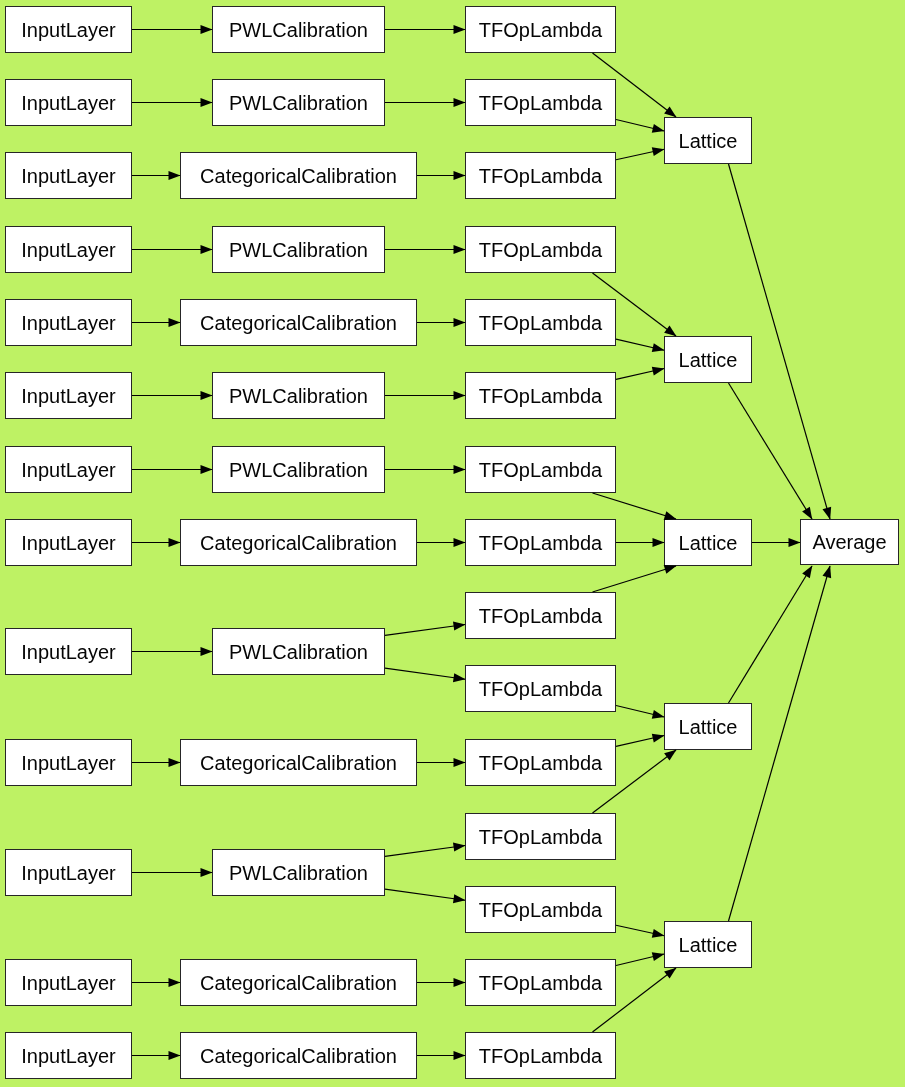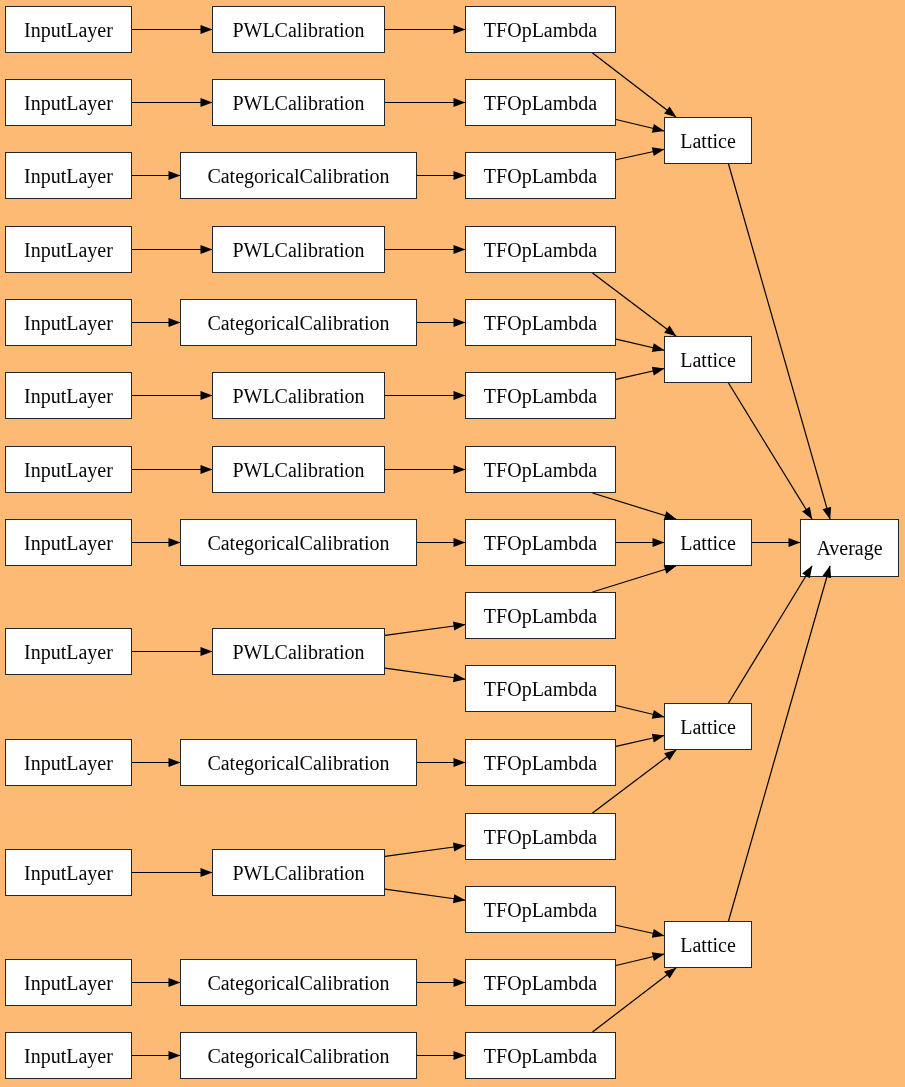--- a/index.html
+++ b/index.html
@@ -4,22 +4,22 @@
 <style>
   html, body {
     margin: 0;
     padding: 0;
     background: #ffffff;
   }
   #canvas {
     position: relative;
     width: 905px;
     height: 1087px;
-    background: #fdba74;
-    font-family: Liberation Serif, serif;
+    background: #bef264;
+    font-family: Liberation Sans, sans-serif;
     overflow: hidden;
   }
   .node {
     position: absolute;
     box-sizing: border-box;
     border: 1.5px solid #262626;
     background: #ffffff;
     display: flex;
     align-items: center;
     justify-content: center;
@@ -227,16 +227,16 @@
     </div>
     <div class="node" style="left: 664px; top: 519px; width: 88px; height: 47px; border-color: rgb(38, 38, 38); background: rgb(255, 255, 255); color: rgb(5, 5, 5);">
       <span>Lattice</span>
     </div>
     <div class="node" style="left: 664px; top: 703px; width: 88px; height: 47px; border-color: rgb(38, 38, 38); background: rgb(255, 255, 255); color: rgb(5, 5, 5);">
       <span>Lattice</span>
     </div>
     <div class="node" style="left: 664px; top: 921px; width: 88px; height: 47px; border-color: rgb(38, 38, 38); background: rgb(255, 255, 255); color: rgb(5, 5, 5);">
       <span>Lattice</span>
     </div>
-    <div class="node" style="left: 800px; top: 519px; width: 99px; height: 58px; border-color: rgb(38, 38, 38); background: rgb(255, 255, 255); color: rgb(5, 5, 5);">
+    <div class="node" style="left: 800px; top: 519px; width: 99px; height: 46px; border-color: rgb(38, 38, 38); background: rgb(255, 255, 255); color: rgb(5, 5, 5);">
       <span>Average</span>
     </div>
   </div>
 
 </body></html>

